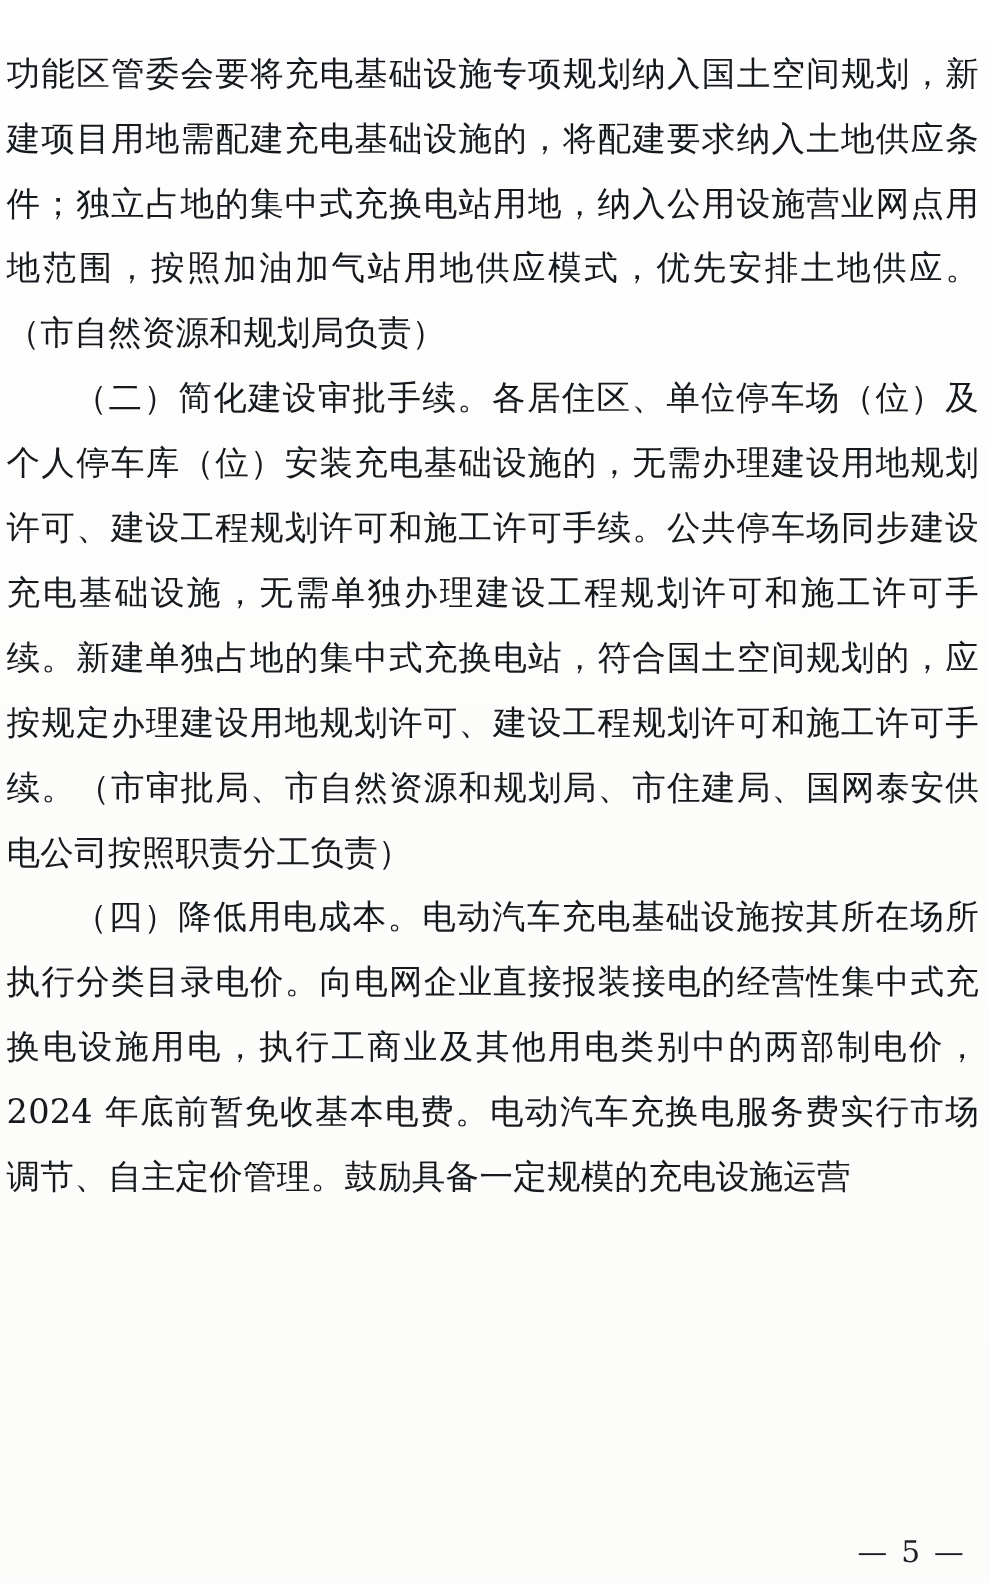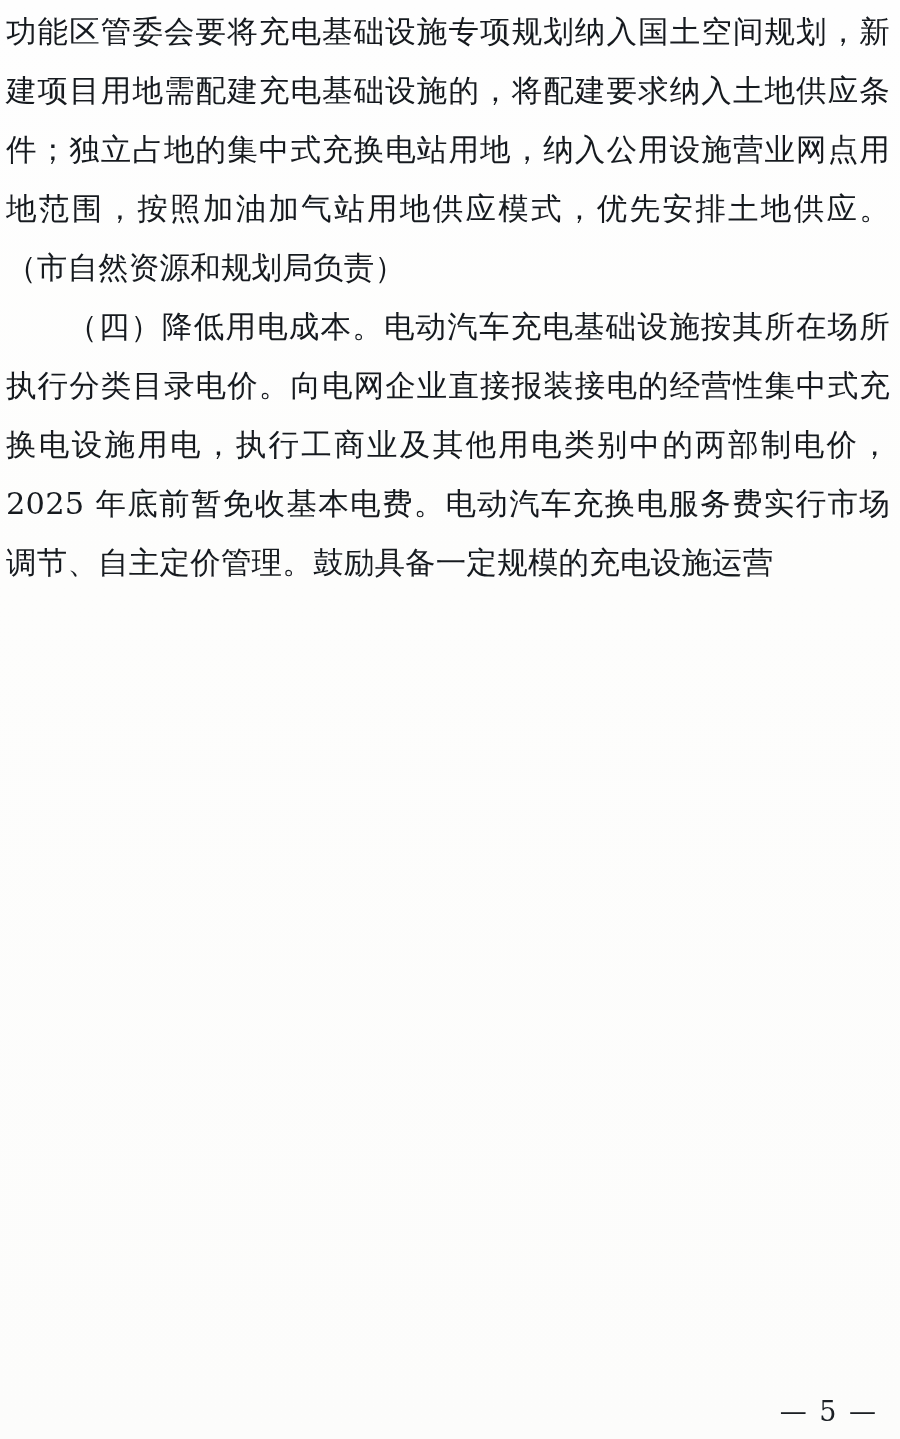--- a/index.html
+++ b/index.html
@@ -15,20 +15,21 @@
     font-family: "DejaVu Serif", "Liberation Serif", serif;
   }
 
   
   .page {
     position: absolute;
     inset: 0;
     background: linear-gradient(180deg, #fefefe 0%, #fdfdfc 40%, #fcfcfb 100%);
     padding: 0;
     box-sizing: border-box;
+    margin-top: 36px;
   }
 
   .body-text {
     position: absolute;
     left: 6px;
     right: 10px;
     top: 2px;
     font-size: 30.5px;
     line-height: 59px;
     color: #161a1f;
@@ -58,18 +59,19 @@
     white-space: nowrap;
   }
 </style>
 </head>
 <body>
 
 <div class="page">
 
   <div class="body-text">
     <p class="para">功能区管委会要将充电基础设施专项规划纳入国土空间规划，新建项目用地需配建充电基础设施的，将配建要求纳入土地供应条件；独立占地的集中式充换电站用地，纳入公用设施营业网点用地范围，按照加油加气站用地供应模式，优先安排土地供应。（市自然资源和规划局负责）</p>
-    <p class="para indent">（四）降低用电成本。电动汽车充电基础设施按其所在场所执行分类目录电价。向电网企业直接报装接电的经营性集中式充换电设施用电，执行工商业及其他用电类别中的两部制电价，2025 年底前暂免收基本电费。电动汽车充换电服务费实行市场调节、自主定价管理。鼓励具备一定规模的充电设施运营</p>
+    <p class="para indent">（二）简化建设审批手续。各居住区、单位停车场（位）及个人停车库（位）安装充电基础设施的，无需办理建设用地规划许可、建设工程规划许可和施工许可手续。公共停车场同步建设充电基础设施，无需单独办理建设工程规划许可和施工许可手续。新建单独占地的集中式充换电站，符合国土空间规划的，应按规定办理建设用地规划许可、建设工程规划许可和施工许可手续。（市审批局、市自然资源和规划局、市住建局、国网泰安供电公司按照职责分工负责）</p>
+    <p class="para indent">（四）降低用电成本。电动汽车充电基础设施按其所在场所执行分类目录电价。向电网企业直接报装接电的经营性集中式充换电设施用电，执行工商业及其他用电类别中的两部制电价，2024 年底前暂免收基本电费。电动汽车充换电服务费实行市场调节、自主定价管理。鼓励具备一定规模的充电设施运营</p>
   </div>
 
   <div class="page-number">— 5 —</div>
 
 </div>
 
 </body></html>

